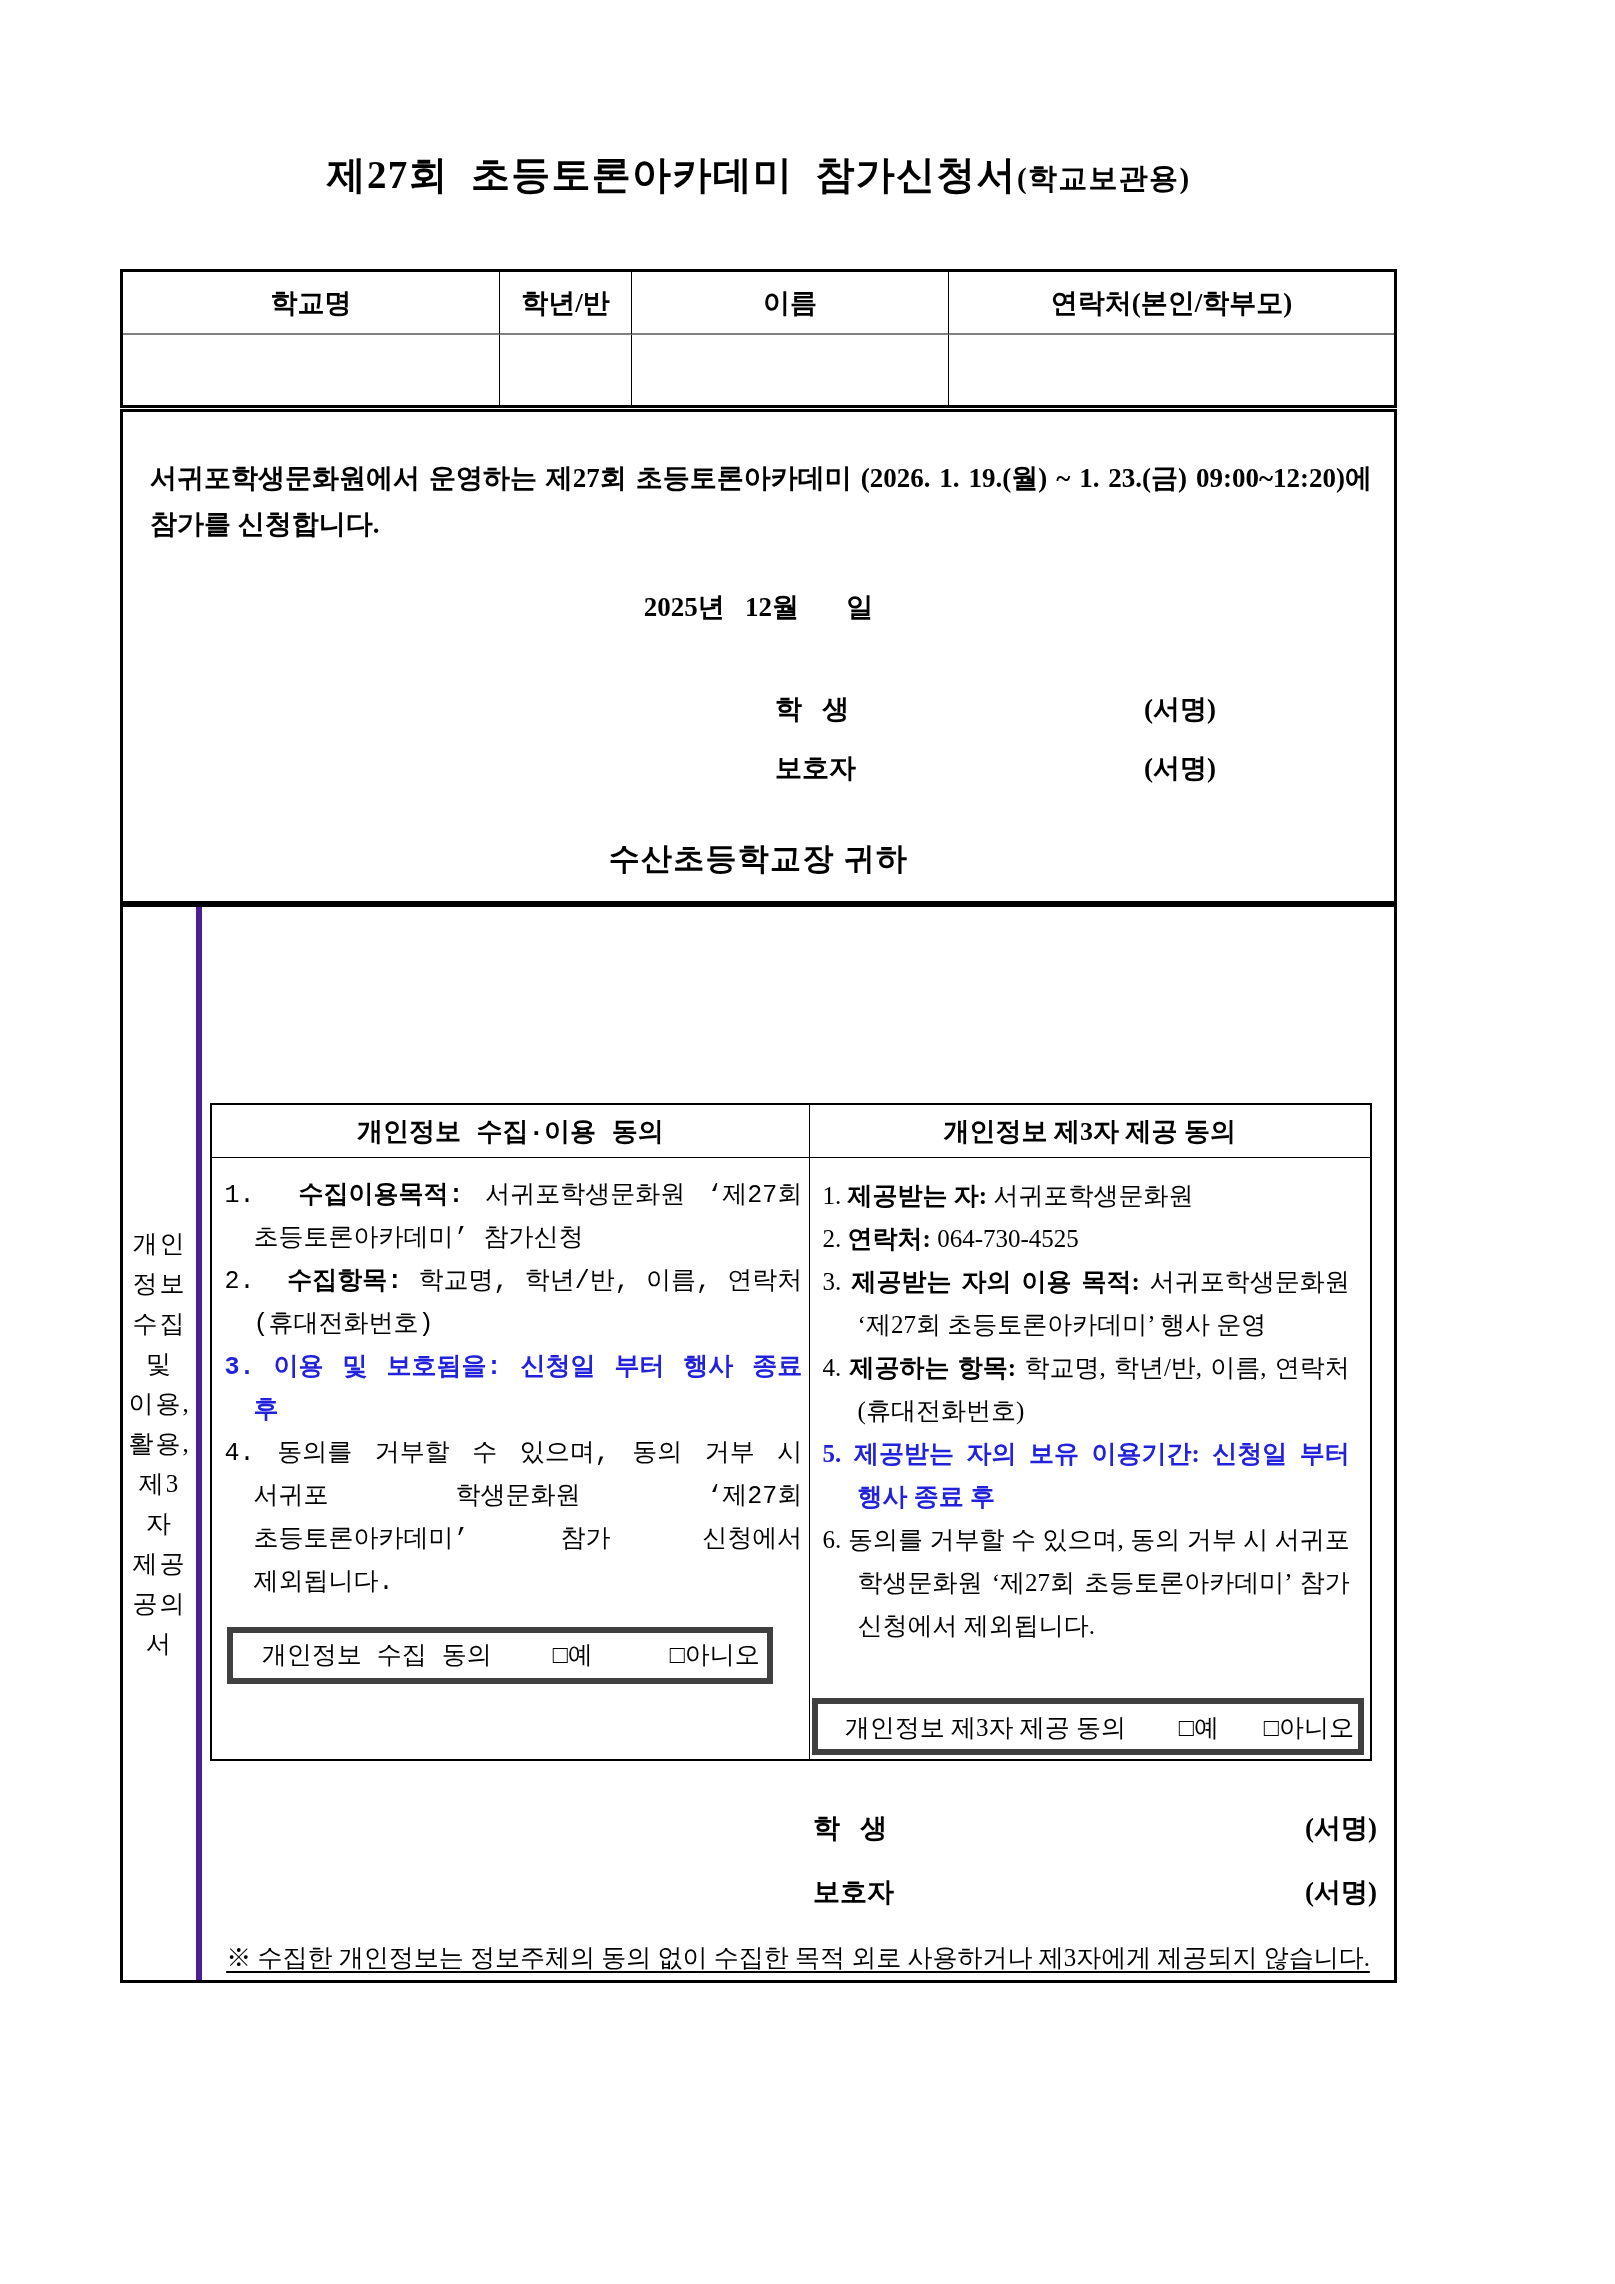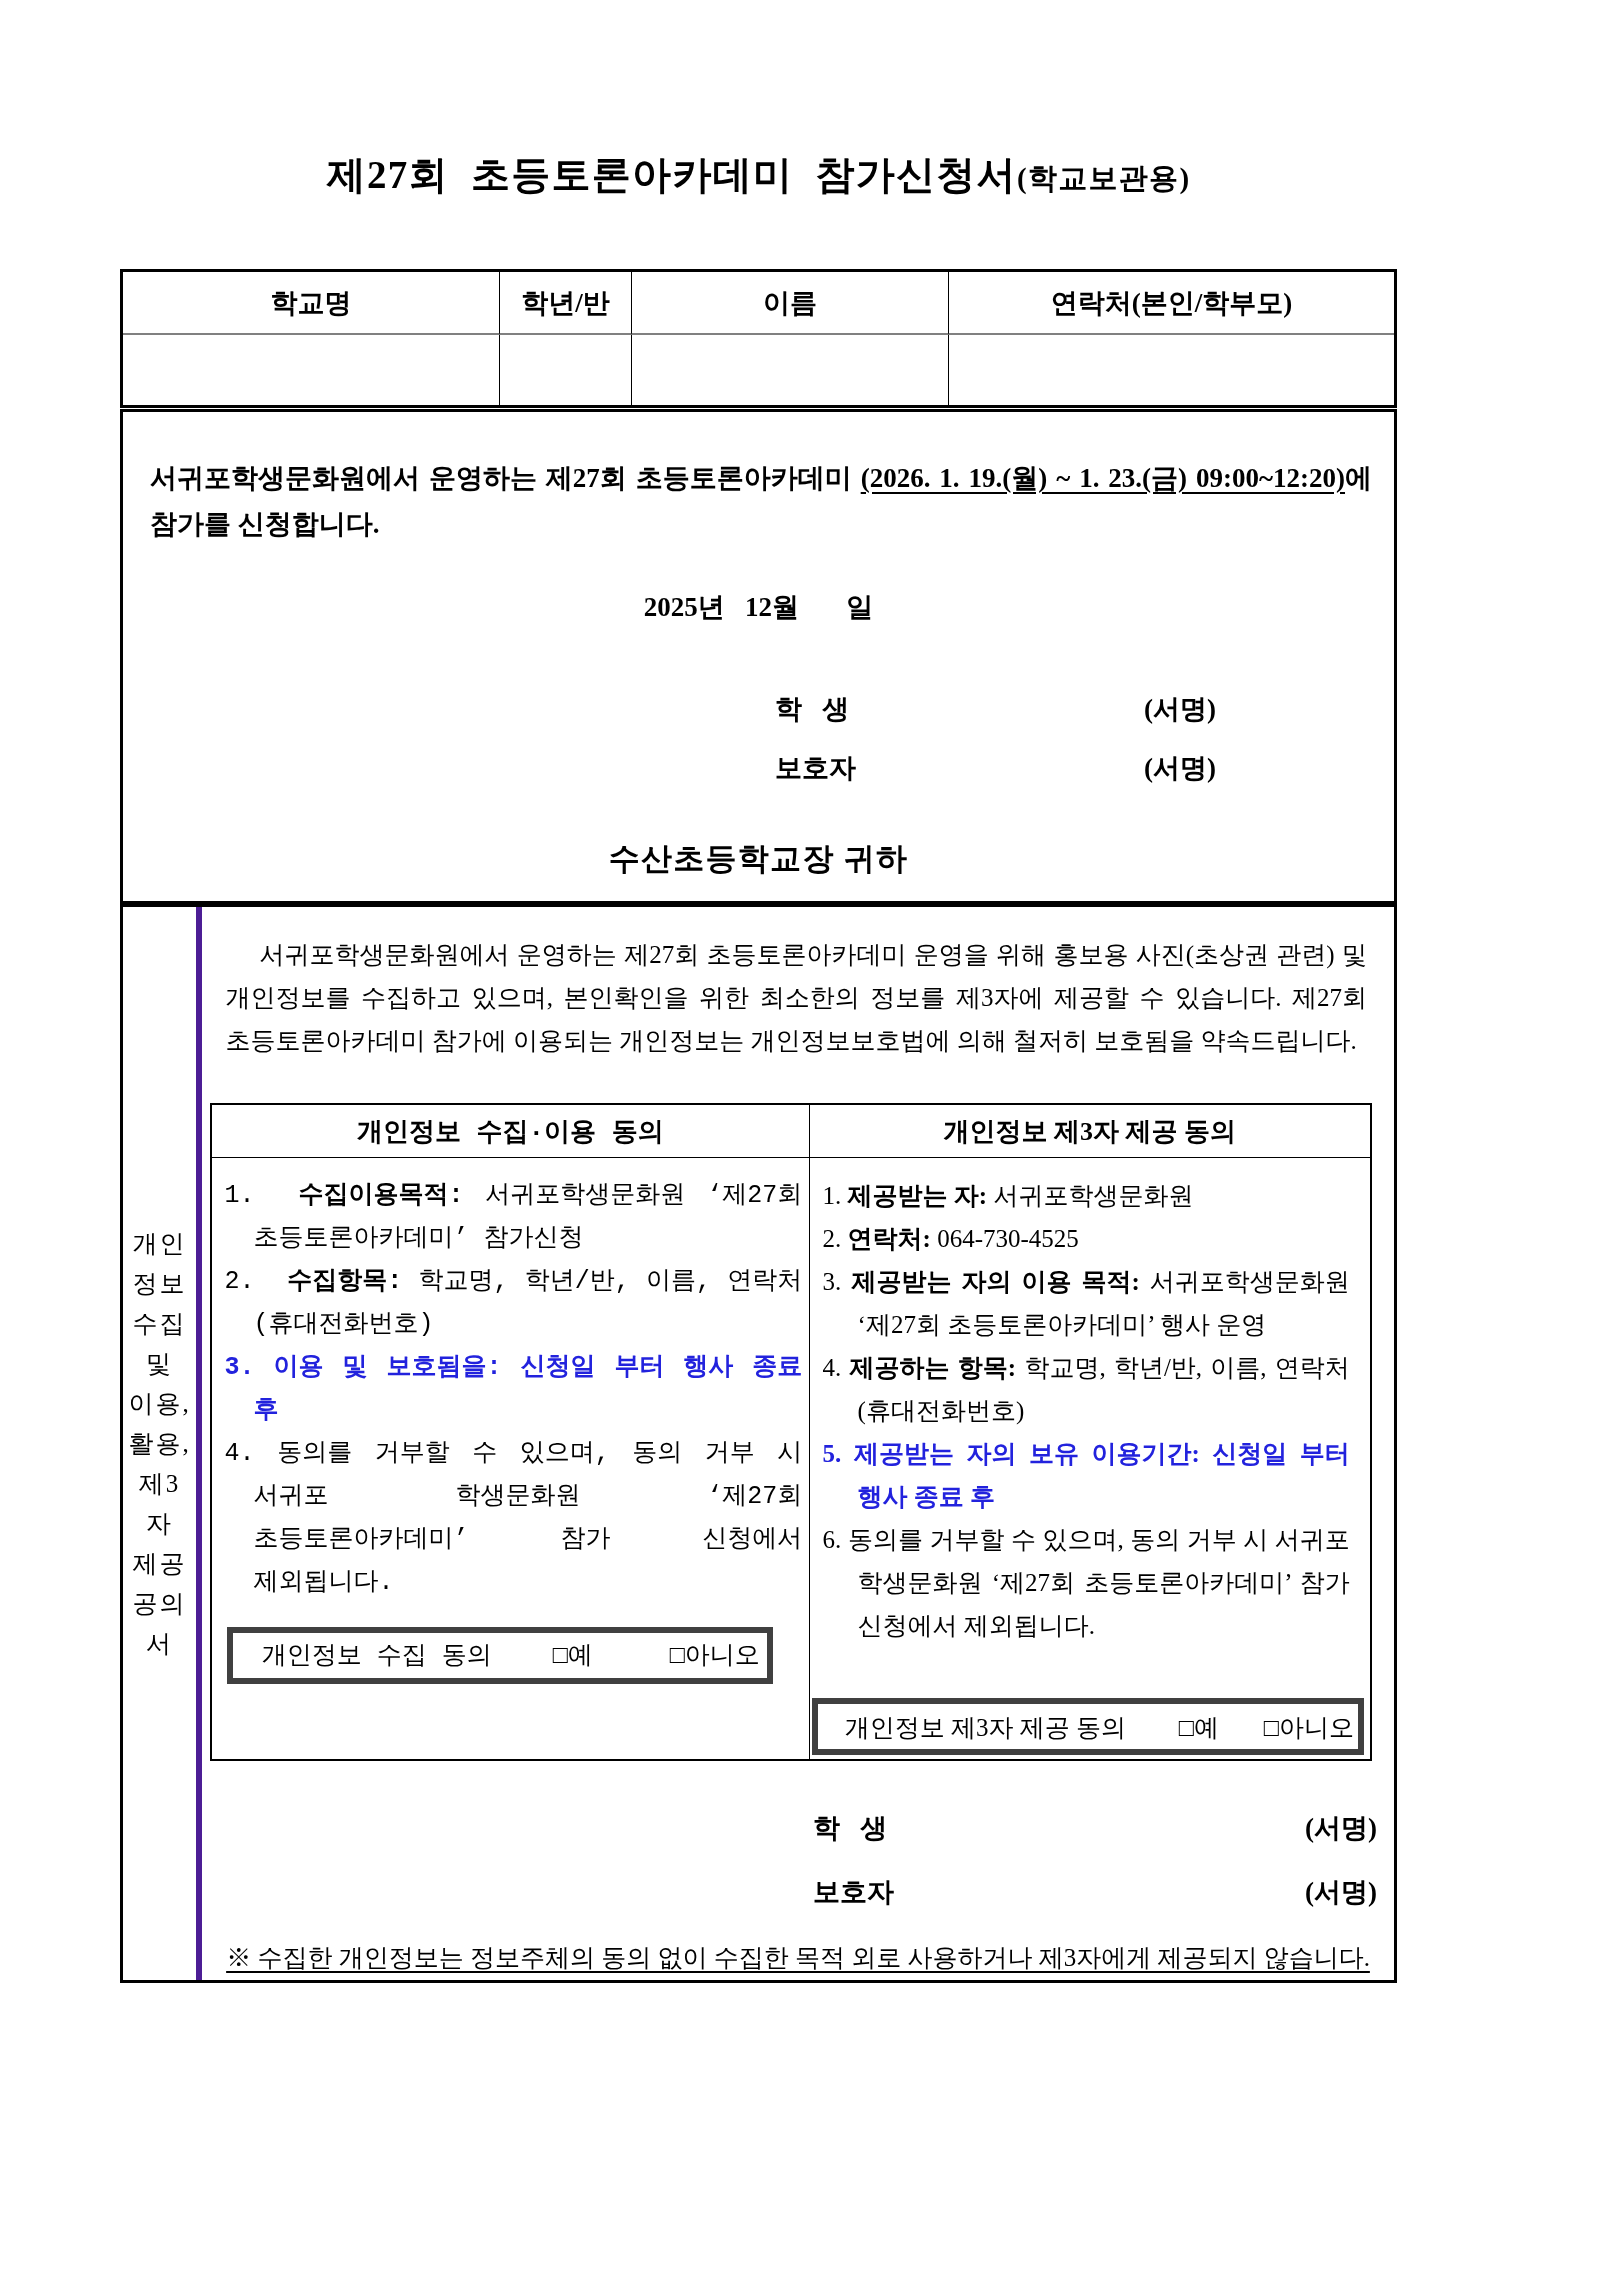--- a/index.html
+++ b/index.html
@@ -29,21 +29,21 @@
 
   
   .box2{
     position:absolute;left:120px;top:409px;width:1277px;height:495px;
     border:3.9px solid #000;box-sizing:border-box;
   }
   .stmt{
     margin:43px 22px 0 27px;font-size:27px;font-weight:bold;line-height:1.72;
     text-align:justify;
   }
-  .stmt .u{text-decoration:underline;text-underline-offset:5.2px;}
+  .stmt .u{text-underline-offset:5.2px;}
   .date-line{
     position:absolute;top:177px;left:0;width:100%;text-align:center;
     font-size:27px;font-weight:bold;white-space:pre;
   }
   .sig-row{position:absolute;left:0;width:100%;height:39px;font-size:27px;font-weight:bold;}
   .sig-row .lbl{position:absolute;left:652px;white-space:pre;}
   .sig-row .sign{position:absolute;left:1021px;white-space:pre;}
   .box2 .sig-a{top:279px;}
   .box2 .sig-b{top:338px;}
   .recipient{
@@ -143,21 +143,20 @@
     <div>및</div>
     <div>이용,</div>
     <div>활용,</div>
     <div>제3</div>
     <div>자</div>
     <div>제공</div>
     <div>공의</div>
     <div>서</div>
   </div>
   <div class="main3">
-    <div class="intro">서귀포학생문화원에서 운영하는 제27회 초등토론아카데미 운영을 위해 홍보용 사진(초상권 관련) 및 개인정보를 수집하고 있으며, 본인확인을 위한 최소한의 정보를 제3자에 제공할 수 있습니다. 제27회 초등토론아카데미 참가에 이용되는 개인정보는 개인정보보호법에 의해 철저히 보호됨을 약속드립니다.</div>
 
     <div class="ctable">
       <div class="chead cl">개인정보 수집·이용 동의</div>
       <div class="chead">개인정보 제3자 제공 동의</div>
 
       <div class="cbody left cl">
         <div class="li"><span class="num">1.  </span><b>수집이용목적:</b><span> 서귀포학생문화원 ‘제27회 초등토론아카데미’ 참가신청</span></div>
         <div class="li"><span class="num">2.  </span><b>수집항목:</b><span> 학교명, 학년/반, 이름, 연락처 (휴대전화번호)</span></div>
         <div class="li blue"><span class="num">3. </span><span>이용 및 보호됨을: 신청일 부터 행사 종료 후</span></div>
         <div class="li"><span class="num">4. </span><span>동의를 거부할 수 있으며, 동의 거부 시 서귀포 학생문화원 ‘제27회 초등토론아카데미’ 참가 신청에서 제외됩니다.</span></div>

